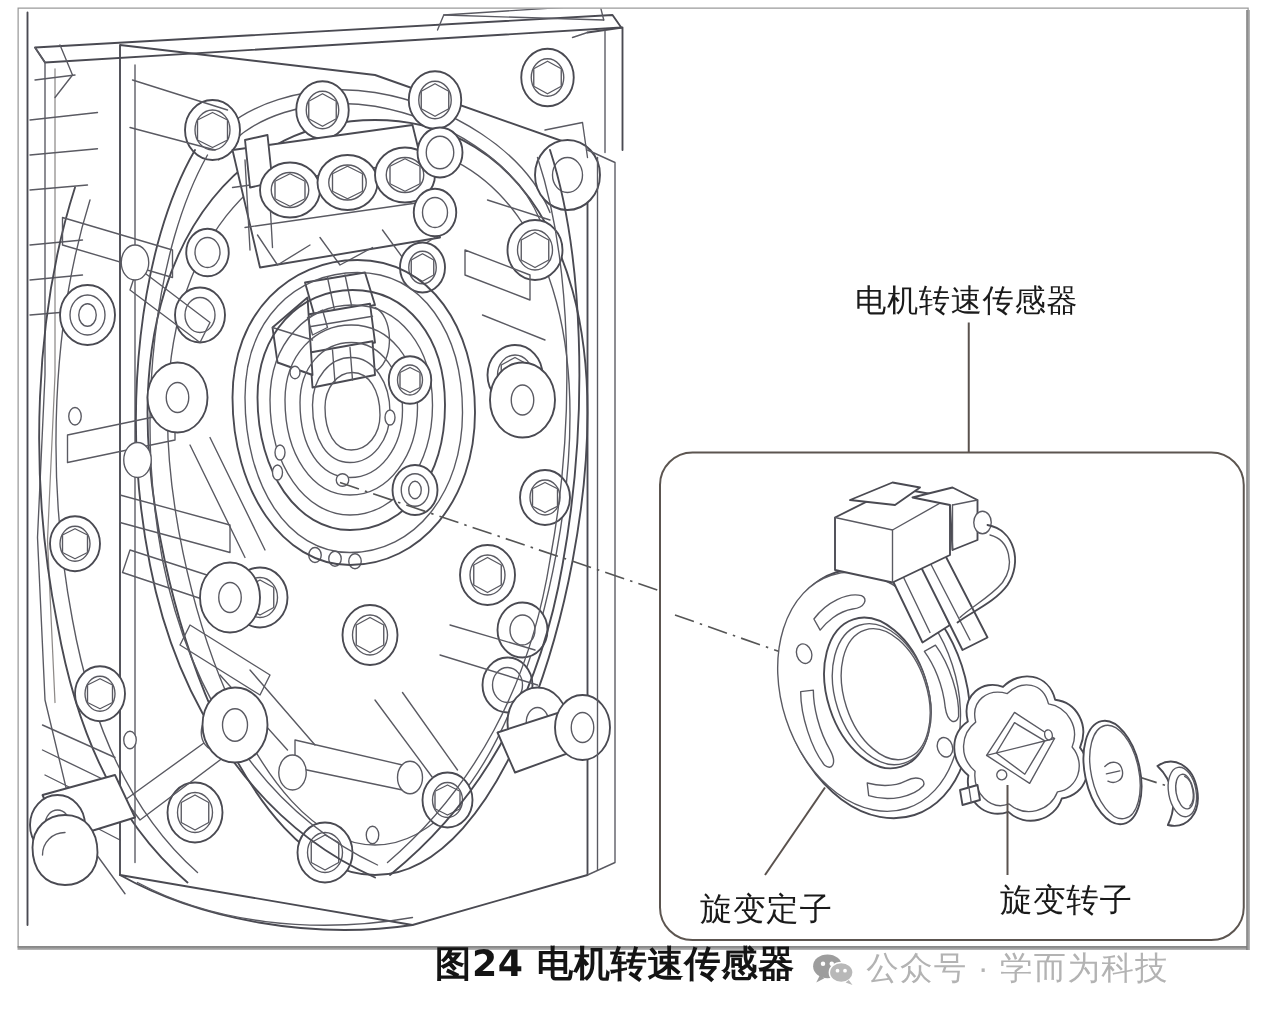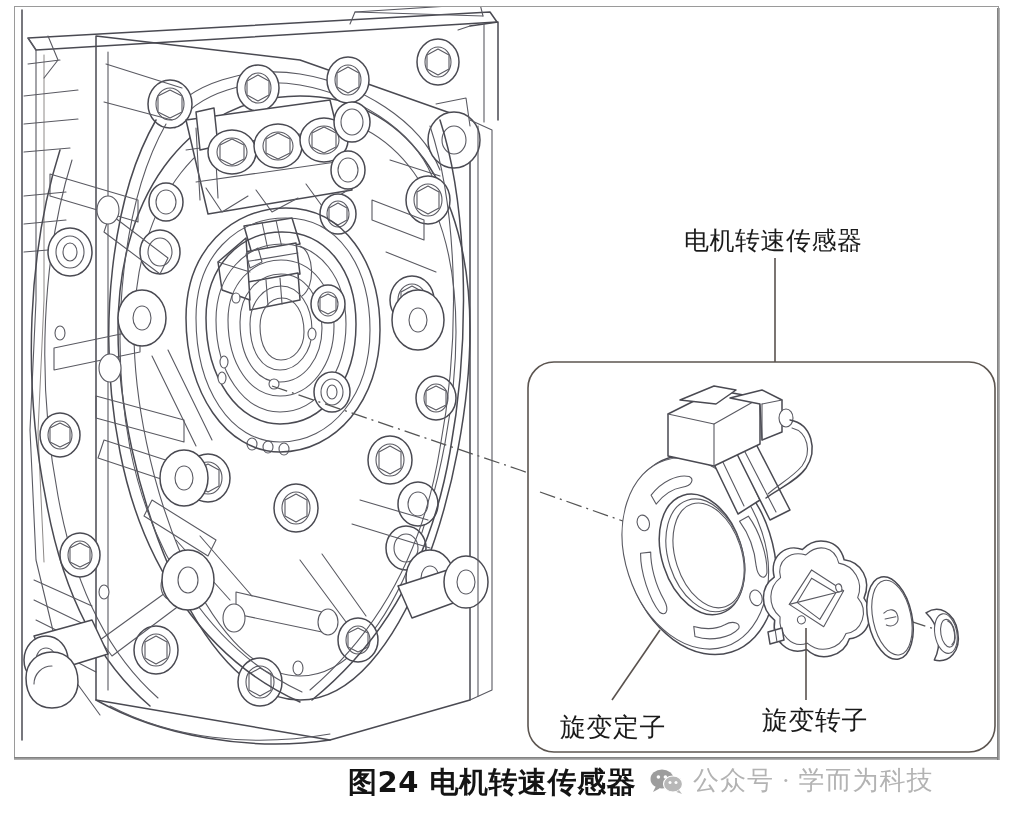--- a/index.html
+++ b/index.html
@@ -32,39 +32,39 @@
   
   .lbl{
     position:absolute;
     font-family:"DejaVu Sans","Liberation Sans",sans-serif;
     color:#1a1a1a;
     white-space:nowrap;
     letter-spacing:0.5px;
   }
   #label-sensor{left:684px;top:224px;font-size:25px;font-weight:500;}
   #label-stator{left:560px;top:710px;font-size:26px;font-weight:500;}
-  #label-rotor{left:762px;top:703px;font-size:26px;font-weight:500;}
+  #label-rotor{left:800px;top:703px;font-size:26px;font-weight:500;}
 
   
   .caption-row{
-    position:absolute;left:0;top:763px;width:816px;height:58px;
-    display:flex;align-items:flex-start;
+    position:absolute;left:0;top:734px;width:816px;height:58px;
+    display:flex;align-items:flex-end;
   }
   .caption-main{
     margin-left:348px;
     font-family:"DejaVu Sans","Liberation Sans",sans-serif;
     font-size:29px;font-weight:bold;color:#141414;
     white-space:nowrap;letter-spacing:0.5px;
   }
   .watermark{
     display:flex;align-items:center;margin-left:14px;gap:9px;
   }
   .wm-icon{width:34px;height:26px;display:block;}
   .wm-text{
-    font-family:Liberation Serif, serif;
+    font-family:Liberation Sans, sans-serif;
     font-size:26px;color:#b3b3b3;white-space:nowrap;letter-spacing:1px;
   }
 </style>
 </head>
 <body>
 
 <div class="page">
 
   <div class="figure-frame"></div>
   <div class="frame-shadow"></div>

